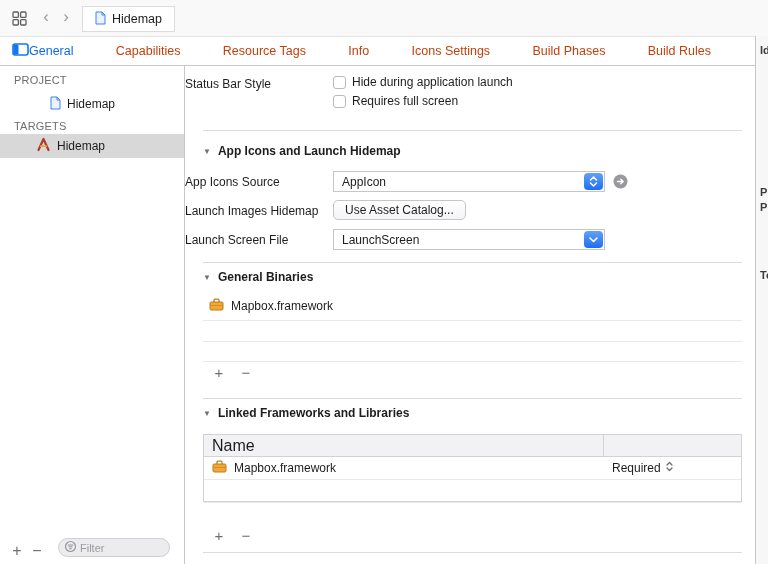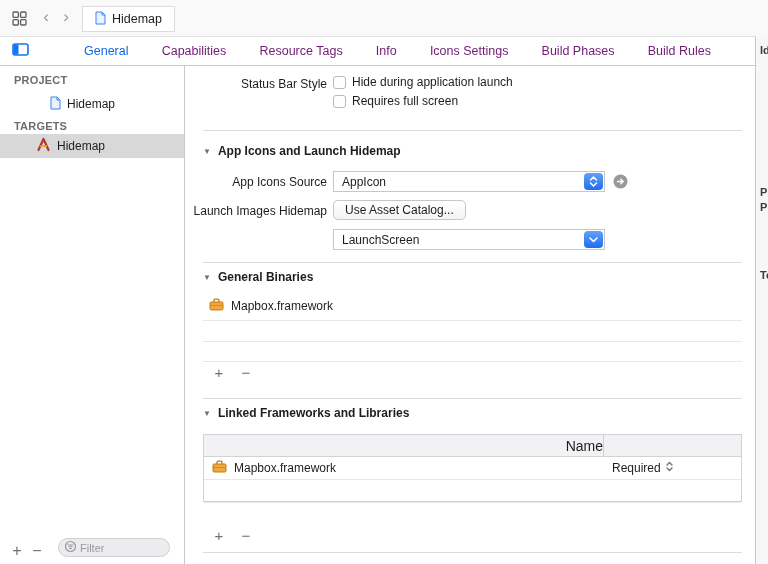--- a/index.html
+++ b/index.html
@@ -11,41 +11,41 @@
   .toolbar { position:absolute; left:0; top:0; width:768px; height:37px; background:#f9f9f9; border-bottom:1px solid #e3e3e6; }
   .grid-icon { position:absolute; left:12px; top:11px; cursor:default; }
   .nav-chev { position:absolute; top:7px; font-size:17px; color:#9a9aa0; width:16px; text-align:center; cursor:default; }
   .chev-back { left:38px; }
   .chev-fwd { left:58px; }
   .doc-tab { position:absolute; left:82px; top:6px; height:26px; padding:0 12px; border:1px solid #dcdcdf; background:#fff; display:flex; align-items:center; gap:6px; font-size:12.5px; }
 
   
   .tabbar { position:absolute; left:0; top:37px; width:755px; height:29px; background:#fff; border-bottom:1px solid #c8c8cb; display:flex; align-items:center; }
   .editor-icon { margin-left:12px; flex:0 0 auto; }
-  .tabs { flex:1; display:flex; justify-content:space-between; margin-left:55px; margin-right:44px; }
-  .tab { font-size:12.5px; color:#701a75; cursor:default; white-space:nowrap; }
+  .tabs { flex:1; display:flex; justify-content:space-between; margin-right:44px; }
+  .tab { font-size:12.5px; color:#c2410c; cursor:default; white-space:nowrap; }
   .tab.active { color:#0f6ae5; }
 
   
   .sidebar { position:absolute; left:0; top:66px; width:185px; bottom:0; background:#fff; border-right:1px solid #c8c8cb; }
-  .side-header { position:absolute; left:14px; font-size:11px; font-weight:bold; color:#6d6d72; letter-spacing:.2px; }
+  .side-header { position:absolute; left:14px; font-size:11px; font-weight:normal; color:#6d6d72; letter-spacing:.2px; }
   .hdr-project { top:8px; }
   .hdr-targets { top:54px; }
   .side-item { position:absolute; display:flex; align-items:center; gap:6px; height:24px; cursor:default; }
   .item-project { left:50px; top:26px; }
   .item-target { left:0; top:68px; width:184px; padding-left:36px; background:#d8d8d8; }
   .side-bottom-add { position:absolute; left:10px; bottom:4px; font-size:16px; color:#6f6f74; width:14px; text-align:center; cursor:default; }
   .side-bottom-rem { position:absolute; left:30px; bottom:4px; font-size:16px; color:#6f6f74; width:14px; text-align:center; cursor:default; }
   .filter-field { position:absolute; left:58px; bottom:7px; width:112px; height:19px; border:1px solid #cfcfd2; border-radius:10px; background:#ececee; display:flex; align-items:center; padding:0 5px; gap:3px; }
   .filter-field input { border:none; outline:none; background:transparent; width:80px; font-size:11px; font-family:"Liberation Sans",sans-serif; color:#1d1d1f; }
   .filter-field input::placeholder { color:#9a9aa0; }
 
   
   .content { position:absolute; left:185px; top:66px; width:570px; bottom:0; background:#fff; overflow:hidden; }
-  .form-label { position:absolute; left:0; width:142px; text-align:right; font-size:12px; color:#1d1d1f; }
+  .form-label { position:absolute; left:0; width:142px; text-align:left; font-size:12px; color:#1d1d1f; }
   .lbl-statusbar { top:11px; }
   .lbl-appicons { top:109px; }
   .lbl-launchimg { top:138px; }
   .lbl-launchscreen { top:167px; }
   .check-row { position:absolute; left:148px; display:flex; align-items:center; gap:6px; }
   .cr1 { top:9px; } .cr2 { top:28px; }
   .checkbox { width:13px; height:13px; border:1px solid #b9b9be; border-radius:3px; background:#fff; cursor:default; flex:0 0 auto; }
   .divider { position:absolute; left:18px; width:539px; height:1px; background:#dcdcdf; }
   .div1 { top:64px; } .div2 { top:196px; } .div3 { top:332px; }
   .section-title { position:absolute; left:18px; display:flex; align-items:center; gap:7px; font-weight:bold; font-size:12px; color:#1d1d1f; }
@@ -59,21 +59,21 @@
   .push-btn { position:absolute; left:148px; top:134px; height:20px; padding:0 11px; border:1px solid #c6c6ca; border-radius:5px; background:linear-gradient(#ffffff,#f4f4f6); font-size:12px; display:flex; align-items:center; cursor:default; }
 
   .embed-row { position:absolute; left:24px; top:232px; display:flex; align-items:center; gap:7px; cursor:default; }
   .rowline { position:absolute; left:18px; width:539px; height:1px; background:#e8e8eb; }
   .rl1 { top:254px; } .rl2 { top:275px; } .rl3 { top:295px; }
   .list-controls { position:absolute; left:28px; display:flex; gap:15px; font-size:15px; color:#6f6f74; }
   .lc1 { top:298px; } .lc2 { top:461px; }
   .list-controls span { width:12px; text-align:center; cursor:default; }
 
   .fw-table { position:absolute; left:18px; top:368px; width:539px; height:68px; border:1px solid #d2d2d6; background:#fff; }
-  .thead { height:22px; background:#f2f2f4; border-bottom:1px solid #d2d2d6; display:flex; align-items:center; font-size:14px;text-align:right; }
+  .thead { height:22px; background:#f2f2f4; border-bottom:1px solid #d2d2d6; display:flex; align-items:center; font-size:16px; }
   .th-name { padding-left:8px; width:399px; cursor:default; }
   .th-sep { width:1px; align-self:stretch; background:#d2d2d6; }
   .th-status { padding-left:7px; flex:1; cursor:default; }
   .trow { height:23px; border-bottom:1px solid #e8e8eb; display:flex; align-items:center; cursor:default; }
   .td-name { padding-left:8px; width:400px; display:flex; align-items:center; gap:7px; }
   .td-status { padding-left:8px; display:flex; align-items:center; gap:4px; }
   .bottomline { position:absolute; left:18px; top:486px; width:539px; height:1px; background:#dcdcdf; }
 
   
   .inspector { position:absolute; left:755px; top:36px; width:13px; bottom:0; background:#f7f7f8; border-left:1px solid #c8c8cb; overflow:hidden; }
@@ -193,20 +193,21 @@
         <circle cx="7.5" cy="7.5" r="7" fill="#98989d"></circle>
         <path d="M4.5 7.5 H10 M7.8 5.2 L10.2 7.5 L7.8 9.8" stroke="#fff" stroke-width="1.4" fill="none" stroke-linecap="round" stroke-linejoin="round"></path>
       </svg>
     </span>
 
     <div class="form-label lbl-launchimg">Launch Images Hidemap</div>
     <div class="push-btn">
       <span>Use Asset Catalog...</span>
     </div>
 
+    <div class="form-label lbl-launchscreen">Launch Screen File</div>
     <div class="combo">
       <span>LaunchScreen</span>
       <span class="ctl-cap">
         <svg width="11" height="8" viewBox="0 0 11 8">
           <path d="M2 2 L5.5 5.5 L9 2" stroke="#fff" fill="none" stroke-width="1.6" stroke-linecap="round" stroke-linejoin="round"></path>
         </svg>
       </span>
     </div>
 
     <div class="divider div2"></div>

